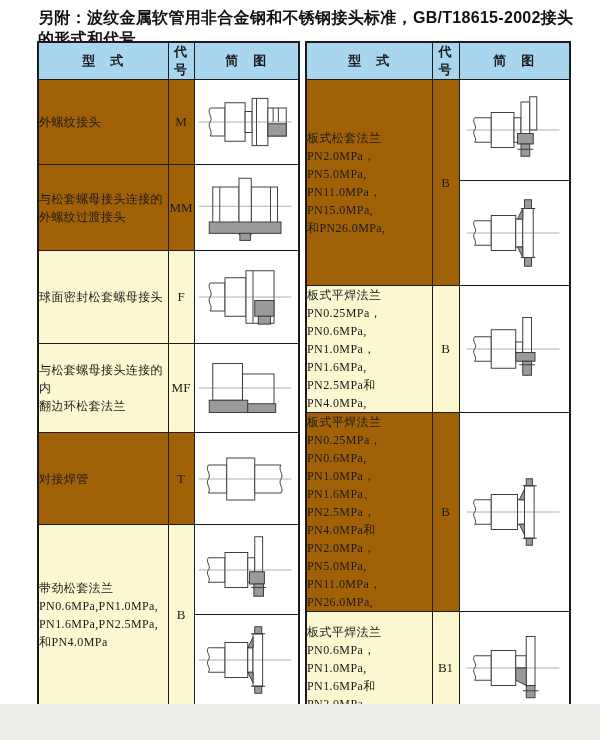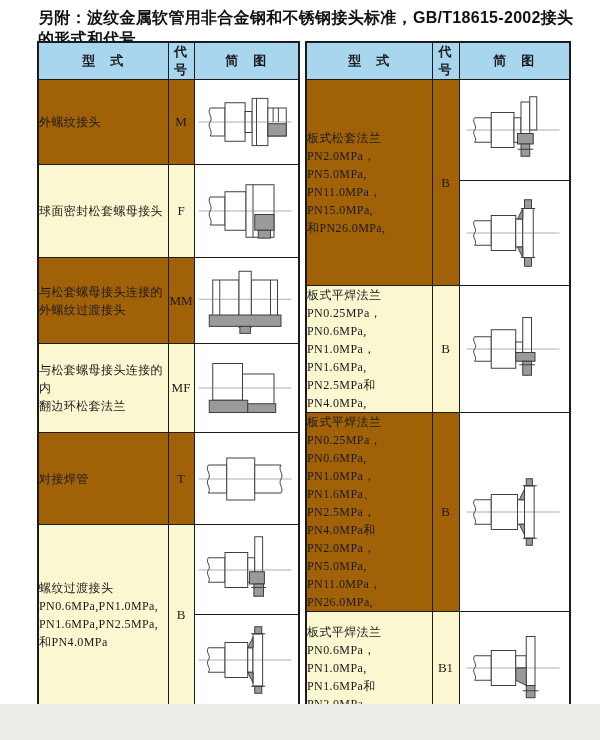--- a/index.html
+++ b/index.html
@@ -62,58 +62,58 @@
         <line x1="68" y1="13" x2="68" y2="67"></line>
         <rect class="w" x="81" y="24" width="21" height="32"></rect>
         <line x1="87" y1="24" x2="87" y2="40"></line>
             <line x1="93" y1="24" x2="93" y2="40"></line>
         <rect class="g" x="81" y="42" width="21" height="14"></rect>
         <line class="cl" x1="2" y1="40" x2="108" y2="40"></line>
       </svg>
     </td>
   </tr>
 
-  <tr style="height:93px">
-    <td class="type hl">
-          <span class="type-text">球面密封松套螺母接头</span>
-        </td>
-    <td class="code hl">F</td>
-    <td class="diag-cell">
-      <svg class="d" viewBox="0 0 112 80">
-        <path class="w" d="M15 24c-4 6 4 10 0 16c-4 6 4 10 0 16h17V24z"></path>
-        <rect class="w" x="32" y="18" width="24" height="44"></rect>
-        <rect class="w" x="56" y="10" width="32" height="60"></rect>
-        <line x1="64" y1="10" x2="64" y2="70"></line>
-        <rect class="g" x="66" y="44" width="22" height="18"></rect>
-        <rect class="g" x="70" y="62" width="14" height="9"></rect>
-        <line class="cl" x1="2" y1="40" x2="108" y2="40"></line>
-      </svg>
-    </td>
-  </tr>
-
   <tr style="height:86px">
     <td class="type">
           <span class="type-text">与松套螺母接头连接的
 外螺纹过渡接头</span>
         </td>
     <td class="code">MM</td>
     <td class="diag-cell">
       <svg class="d" viewBox="0 0 112 80">
         <rect class="w" x="18" y="16" width="30" height="42"></rect>
         <rect class="w" x="62" y="16" width="30" height="42"></rect>
         <rect class="w" x="48" y="6" width="14" height="64"></rect>
         <line x1="26" y1="16" x2="26" y2="58"></line>
         <line x1="84" y1="16" x2="84" y2="58"></line>
         <rect class="g" x="14" y="56" width="82" height="13"></rect>
         <rect class="g" x="49" y="69" width="12" height="8"></rect>
         <line class="cl" x1="2" y1="38" x2="108" y2="38"></line>
       </svg>
     </td>
   </tr>
 
+  <tr style="height:93px">
+    <td class="type hl">
+          <span class="type-text">球面密封松套螺母接头</span>
+        </td>
+    <td class="code hl">F</td>
+    <td class="diag-cell">
+      <svg class="d" viewBox="0 0 112 80">
+        <path class="w" d="M15 24c-4 6 4 10 0 16c-4 6 4 10 0 16h17V24z"></path>
+        <rect class="w" x="32" y="18" width="24" height="44"></rect>
+        <rect class="w" x="56" y="10" width="32" height="60"></rect>
+        <line x1="64" y1="10" x2="64" y2="70"></line>
+        <rect class="g" x="66" y="44" width="22" height="18"></rect>
+        <rect class="g" x="70" y="62" width="14" height="9"></rect>
+        <line class="cl" x1="2" y1="40" x2="108" y2="40"></line>
+      </svg>
+    </td>
+  </tr>
+
   <tr style="height:89px">
     <td class="type hl">
           <span class="type-text">与松套螺母接头连接的内
 翻边环松套法兰</span>
         </td>
     <td class="code hl">MF</td>
     <td class="diag-cell">
       <svg class="d" viewBox="0 0 112 80">
         <rect class="w" x="18" y="12" width="34" height="42"></rect>
         <rect class="w" x="52" y="24" width="36" height="40"></rect>
@@ -134,21 +134,21 @@
         <path class="w" d="M13 24c-4 6 4 10 0 16c-4 6 4 10 0 16h21V24z"></path>
         <rect class="w" x="34" y="16" width="32" height="48"></rect>
         <path class="w" d="M66 24h30c-4 6 4 10 0 16c-4 6 4 10 0 16H66z"></path>
         <line class="cl" x1="2" y1="40" x2="108" y2="40"></line>
       </svg>
     </td>
   </tr>
 
   <tr style="height:180px">
     <td class="type hl">
-          <span class="type-text">螺纹过渡接头
+          <span class="type-text">带劲松套法兰
 PN0.6MPa,PN1.0MPa,
 PN1.6MPa,PN2.5MPa,
 和PN4.0MPa</span>
         </td>
     <td class="code hl">B</td>
     <td class="diag-cell">
       <div class="split">
         <div class="seg" style="height:89px">
           <svg class="d" viewBox="0 0 112 80">
             <path class="w" d="M13 26c-4 5 4 9 0 14c-4 5 4 9 0 14h19V26z"></path>

